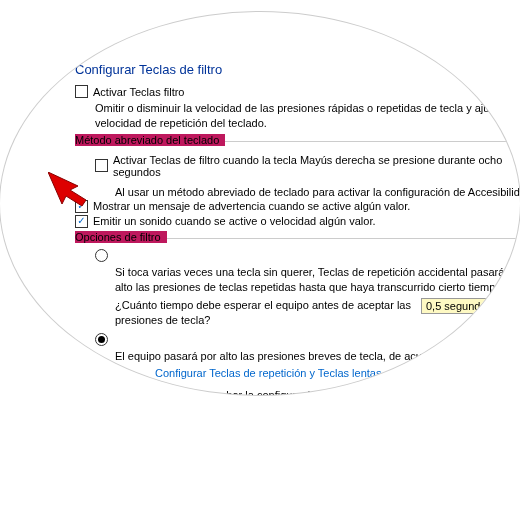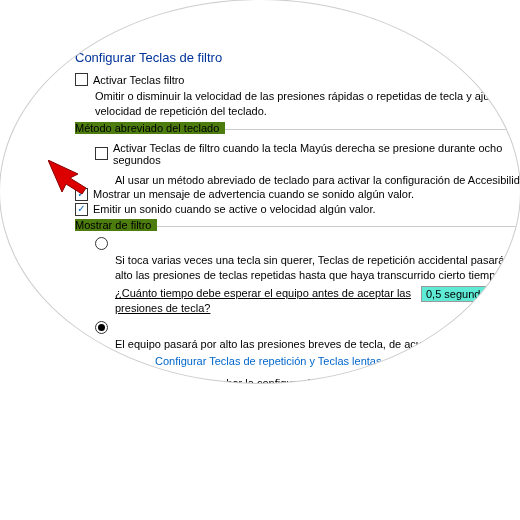--- a/index.html
+++ b/index.html
@@ -13,20 +13,21 @@
     overflow: hidden;
     position: relative;
   }
   .circle-mask {
     width: 520px;
     height: 383px;
     border-radius: 50%;
     overflow: hidden;
     position: relative;
     box-shadow: 0 0 0 1px #ccc;
+    margin-top: 12px;
   }
   .content {
     position: absolute;
     top: 40px;
     left: 40px;
     right: -20px;
     padding: 10px 0 0 35px;
   }
   .heading {
     color: #003399;
@@ -82,34 +83,34 @@
     border: none;
     border-top: 1px solid #ccc;
     margin: 10px 0 6px 0;
     padding-top: 4px;
     position: relative;
   }
   .fieldset-label {
     position: absolute;
     top: -8px;
     left: 0;
-    background: #4d7c0f;
+    background: #be185d;
     padding-right: 6px;
   }
   .indent1 { margin-left: 20px; }
   .indent2 { margin-left: 40px; }
   .link {
     color: #0066cc;
     cursor: pointer;
   }
   .dropdown {
     display: inline-flex;
     align-items: center;
     border: 1px solid #999;
-    background: #5eead4;
+    background: #fef9c3;
     padding: 1px 4px;
     margin-left: 6px;
     font-size: 11px;
   }
   .dropdown::after {
     content: "";
     margin-left: 6px;
     border-left: 3px solid transparent;
     border-right: 3px solid transparent;
     border-top: 4px solid #555;
@@ -154,38 +155,38 @@
 
       <div class="checkbox-row indent1" style="margin-top:8px;">
         <span class="checkbox"></span>
         <span>Activar Teclas de filtro cuando la tecla Mayús derecha se presione durante ocho segundos</span>
       </div>
 
       <div class="indent2" style="margin-top:8px;">Al usar un método abreviado de teclado para activar la configuración de Accesibilidad:</div>
 
       <div class="checkbox-row indent2 row-tight">
         <span class="checkbox checked"></span>
-        <span>Mostrar un mensaje de advertencia cuando se sonido algún valor.</span>
+        <span>Mostrar un mensaje de advertencia cuando se active algún valor.</span>
       </div>
       <div class="checkbox-row indent2 row-tight">
         <span class="checkbox checked"></span>
         <span>Emitir un sonido cuando se active o velocidad algún valor.</span>
       </div>
     </div>
 
     <div class="fieldset">
-      <span class="fieldset-label">Mostrar de filtro</span>
+      <span class="fieldset-label">Opciones de filtro</span>
 
       <div class="radio-row indent1" style="margin-top:6px;">
         <span class="radio"></span>
       </div>
       <div class="indent2" style="margin:3px 0 3px 40px; line-height:1.35;">Si toca varias veces una tecla sin querer, Teclas de repetición accidental pasará por alto las presiones de teclas repetidas hasta que haya transcurrido cierto tiempo.</div>
 
       <div class="question-row">
-        <span style="flex:0 0 300px; line-height:1.3;text-decoration:underline;">¿Cuánto tiempo debe esperar el equipo antes de aceptar las presiones de tecla?</span>
+        <span style="flex:0 0 300px; line-height:1.3;">¿Cuánto tiempo debe esperar el equipo antes de aceptar las presiones de tecla?</span>
         <span class="dropdown">0,5 segundos</span>
       </div>
 
       <div class="radio-row indent1" style="margin-top:6px;">
         <span class="radio selected"></span>
       </div>
       <div class="indent2" style="margin:3px 0 3px 40px; line-height:1.35;">El equipo pasará por alto las presiones breves de tecla, de acuerdo con los límites</div>
       <div class="indent2 link" style="margin-left:80px; margin-top:2px;">Configurar Teclas de repetición y Teclas lentas</div>
     </div>
 

